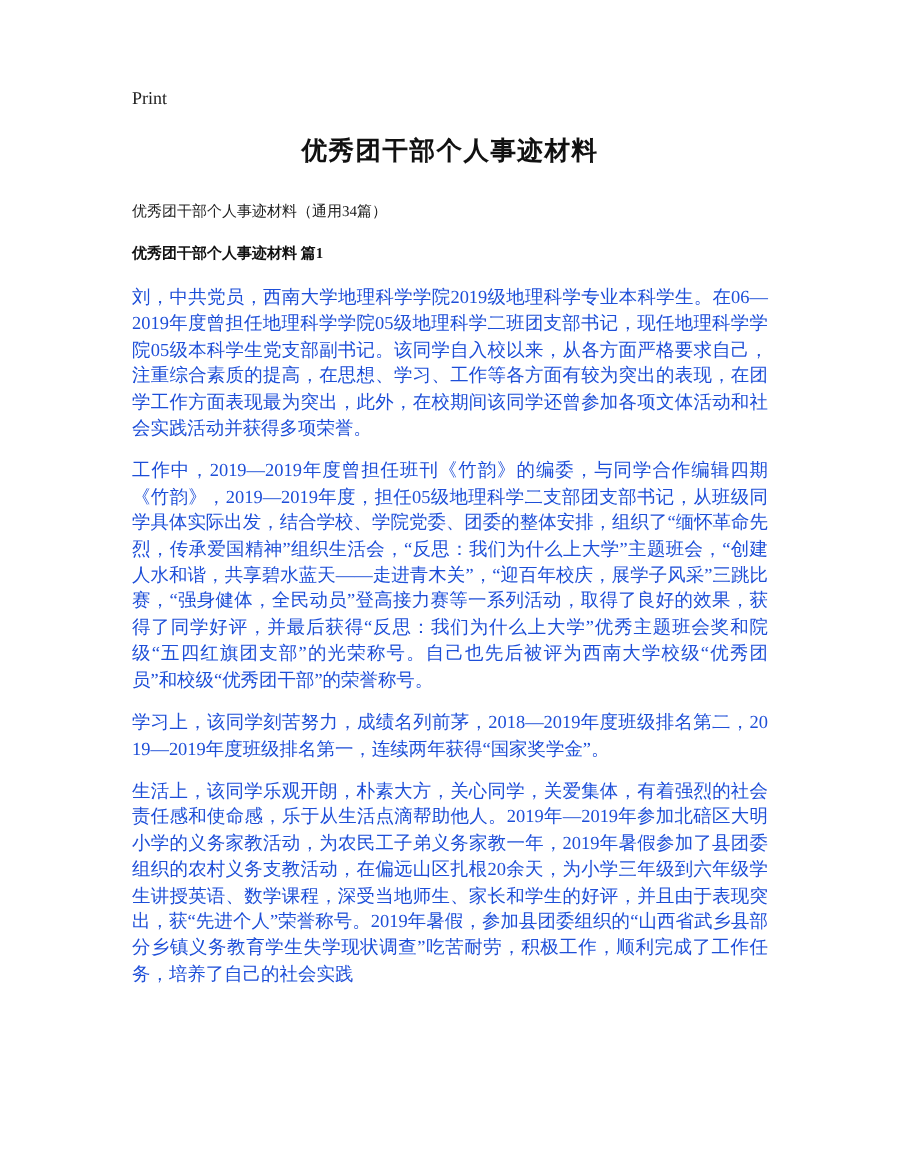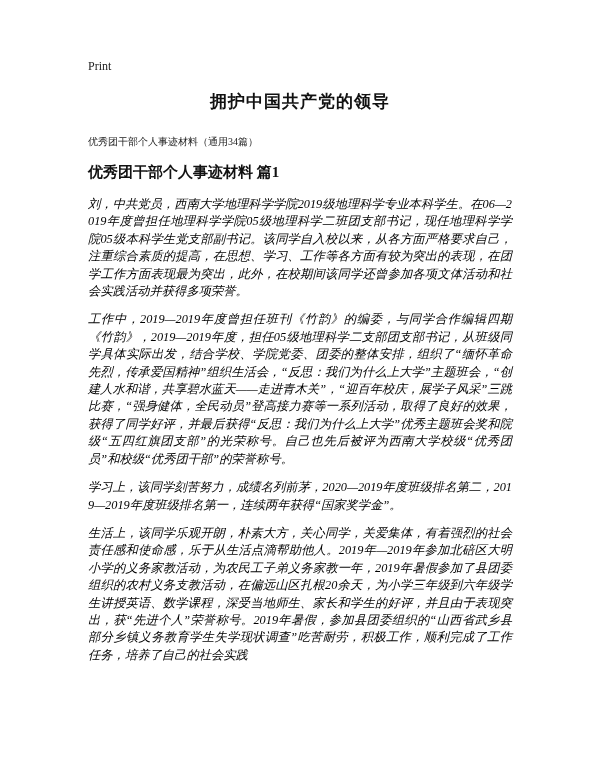--- a/index.html
+++ b/index.html
@@ -35,46 +35,45 @@
     margin: 0 0 22px 0;
     letter-spacing: 1px;
     color: #111111;
   }
   .doc-subtitle {
     font-size: 10px;
     margin: 0 0 14px 0;
     color: #1b1b1b;
   }
   .section-heading {
-    font-size: 15px;
+    font-size: 10px;
     font-weight: bold;
     margin: 0 0 14px 0;
     color: #111111;
   }
   .article-body p {
     font-size: 12.3px;
     line-height: 17.4px;
     margin: 0 0 11px 0;
     text-align: justify;
-    color: #000000;
+    color: #1d4ed8;
     word-break: break-all;
-    font-style: italic;
   }
 </style>
 </head>
 <body>
 
 <div class="page">
   <span class="print-link">Print</span>
 
-  <h1 class="doc-title">拥护中国共产党的领导</h1>
+  <h1 class="doc-title">优秀团干部个人事迹材料</h1>
 
   <div class="doc-subtitle">优秀团干部个人事迹材料（通用34篇）</div>
 
   <div class="section-heading">优秀团干部个人事迹材料 篇1</div>
 
   <div class="article-body">
       <p>刘，中共党员，西南大学地理科学学院2019级地理科学专业本科学生。在06—2019年度曾担任地理科学学院05级地理科学二班团支部书记，现任地理科学学院05级本科学生党支部副书记。该同学自入校以来，从各方面严格要求自己，注重综合素质的提高，在思想、学习、工作等各方面有较为突出的表现，在团学工作方面表现最为突出，此外，在校期间该同学还曾参加各项文体活动和社会实践活动并获得多项荣誉。</p>
       <p>工作中，2019—2019年度曾担任班刊《竹韵》的编委，与同学合作编辑四期《竹韵》，2019—2019年度，担任05级地理科学二支部团支部书记，从班级同学具体实际出发，结合学校、学院党委、团委的整体安排，组织了“缅怀革命先烈，传承爱国精神”组织生活会，“反思：我们为什么上大学”主题班会，“创建人水和谐，共享碧水蓝天——走进青木关”，“迎百年校庆，展学子风采”三跳比赛，“强身健体，全民动员”登高接力赛等一系列活动，取得了良好的效果，获得了同学好评，并最后获得“反思：我们为什么上大学”优秀主题班会奖和院级“五四红旗团支部”的光荣称号。自己也先后被评为西南大学校级“优秀团员”和校级“优秀团干部”的荣誉称号。</p>
-      <p>学习上，该同学刻苦努力，成绩名列前茅，2020—2019年度班级排名第二，2019—2019年度班级排名第一，连续两年获得“国家奖学金”。</p>
+      <p>学习上，该同学刻苦努力，成绩名列前茅，2018—2019年度班级排名第二，2019—2019年度班级排名第一，连续两年获得“国家奖学金”。</p>
       <p>生活上，该同学乐观开朗，朴素大方，关心同学，关爱集体，有着强烈的社会责任感和使命感，乐于从生活点滴帮助他人。2019年—2019年参加北碚区大明小学的义务家教活动，为农民工子弟义务家教一年，2019年暑假参加了县团委组织的农村义务支教活动，在偏远山区扎根20余天，为小学三年级到六年级学生讲授英语、数学课程，深受当地师生、家长和学生的好评，并且由于表现突出，获“先进个人”荣誉称号。2019年暑假，参加县团委组织的“山西省武乡县部分乡镇义务教育学生失学现状调查”吃苦耐劳，积极工作，顺利完成了工作任务，培养了自己的社会实践</p>
     </div>
 </div>
 
 </body></html>

